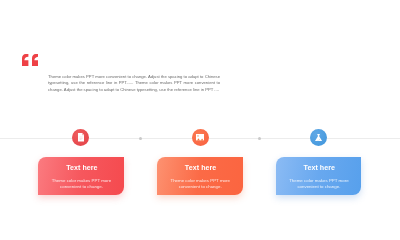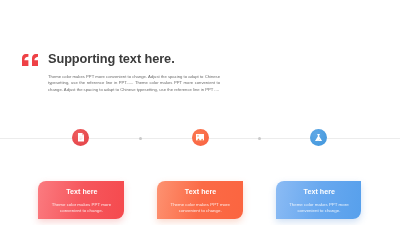--- a/index.html
+++ b/index.html
@@ -16,42 +16,41 @@
         line-height:6.7px;color:#6a6a6a;text-align:justify;}
 
   
   .tl-line{position:absolute;left:0;top:138px;width:400px;height:1px;background:#ececec;}
   .tl-dot{position:absolute;top:137px;width:3px;height:3px;border-radius:50%;background:#c9c9c9;}
   .node{position:absolute;top:129px;width:17px;height:17px;border-radius:50%;
         display:flex;align-items:center;justify-content:center;}
 
   
   .card{position:absolute;top:156.8px;width:85.6px;height:38.2px;
-        border-radius:8px 0 8px 0;color:#fff;margin-top:24px;
+        border-radius:8px 0 8px 0;color:#fff;
         }
   .card-title{position:absolute;left:1.6px;right:0;top:7.3px;text-align:center;
               font-size:7.1px;font-weight:bold;letter-spacing:0.05px;}
   .card-body{position:absolute;left:5.8px;right:5px;top:21.3px;text-align:center;
              font-size:4.4px;line-height:6.2px;color:rgba(255,255,255,0.86);}
 </style>
 </head>
 <body>
 
 <div class="slide">
 
   <div class="quote-mark">
     <svg viewBox="0 0 164 124" width="16.4" height="12.4">
       <g fill="#ee4146">
         <path d="M64 0 H36 C16 0 0 18 0 42 V124 H64 V62 H24 C24 44 38 30 64 28 Z"></path>
         <path d="M164 0 H136 C116 0 100 18 100 42 V124 H164 V62 H124 C124 44 138 30 164 28 Z"></path>
       </g>
     </svg>
   </div>
 
-  <div class="heading">Supporting text here.</div>
   <div class="para">Theme color makes PPT more convenient to change. Adjust the spacing to adapt to Chinese typesetting, use the reference line in PPT...... Theme color makes PPT more convenient to change. Adjust the spacing to adapt to Chinese typesetting, use the reference line in PPT ....</div>
 
   <div class="tl-line"></div>
   <div class="tl-dot" style="left:138.9px"></div>
   <div class="tl-dot" style="left:258px"></div>
 
   <div class="node" style="left:72.4px;
        background:radial-gradient(circle at 35% 30%,#ef5d5e,#e5474c 75%)">
     <svg style="display:block" width="6.2" height="8.4" viewBox="0 0 62 84">
       <path d="M0 0 H40 L62 22 V84 H0 Z" fill="#fff"></path>

